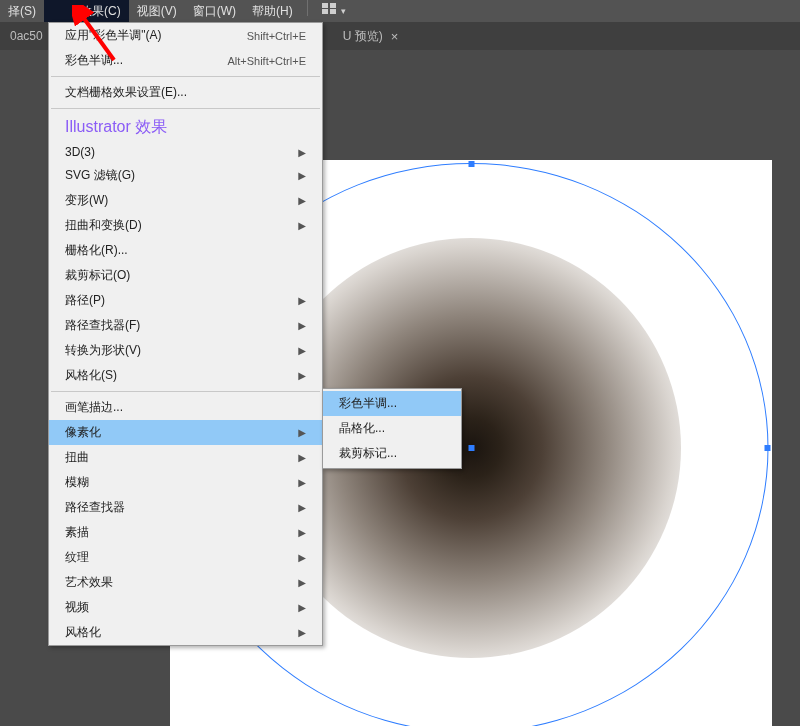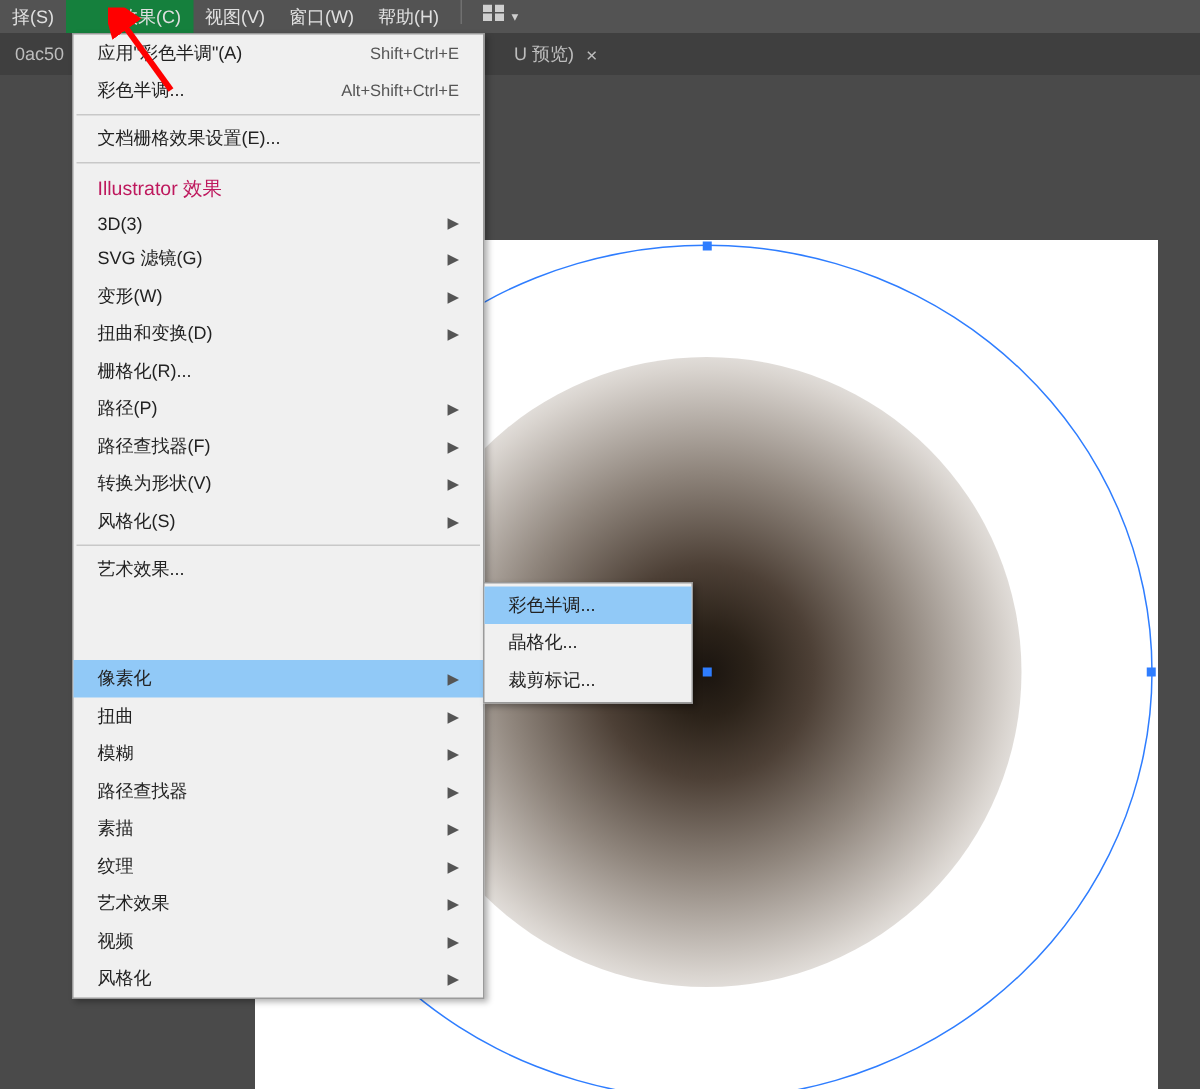--- a/index.html
+++ b/index.html
@@ -1,37 +1,37 @@
 <!DOCTYPE html>
 <html><head>
   <meta charset="utf-8">
   <style>
     * { margin: 0; padding: 0; box-sizing: border-box; font-family: "Microsoft YaHei", Arial, sans-serif; }
     body { width: 800px; height: 726px; background: #4a4a4a; overflow: hidden; position: relative; }
     
     .menubar { height: 22px; background: #535353; display: flex; align-items: flex-start; color: #e0e0e0; font-size: 12px; }
     .menubar-item { padding: 3px 8px; cursor: pointer; }
-    .menubar-item.active { background: #15803d; padding-left: 36px; }
+    .menubar-item.active { background: #0f172a; padding-left: 36px; }
     .menubar-sep { width: 1px; height: 16px; background: #707070; margin: 0 6px; }
     .toolbar-icon { width: 14px; height: 11px; display: inline-block; }
     
     .tabbar { height: 28px; background: #3f3f3f; display: flex; align-items: center; color: #bdbdbd; font-size: 12px; position: relative; z-index: 0; }
     .tab { padding: 0 10px; height: 28px; display: flex; align-items: center; gap: 8px; }
     .tab-close { font-size: 13px; color: #bdbdbd; }
     
     .canvas-area { position: absolute; top: 50px; left: 0; right: 0; bottom: 0; background: #4a4a4a; z-index: 0; }
     .artboard { position: absolute; top: 110px; left: 170px; width: 602px; height: 575px; background: #fff; }
     .radial-sphere { position: absolute; top: 50%; left: 50%; width: 420px; height: 420px; transform: translate(-50%, -50%); border-radius: 50%; background: radial-gradient(circle at 50% 50%, #1a140f 0%, #2b2219 10%, #4d4036 24%, #8f857c 45%, #d9d4cf 68%, #ffffff 82%); }
     .sel-ellipse { position: absolute; top: 50%; left: 50%; width: 595px; height: 570px; transform: translate(-50%, -50%); border: 1px solid #2e7dff; border-radius: 50%; }
     .handle { position: absolute; width: 6px; height: 6px; background: #2e7dff; transform: translate(-50%, -50%); }
     
     .dropdown { position: absolute; top: 22px; left: 48px; width: 275px; background: #f0f0f0; border: 1px solid #9a9a9a; box-shadow: 2px 2px 4px rgba(0,0,0,.3); font-size: 12px; color: #222; z-index: 10; }
-    .dropdown-section-header { color: #be185d; padding: 5px 16px 3px; font-size: 13px; }
+    .dropdown-section-header { color: #8b5cf6; padding: 5px 16px 3px; font-size: 16px; }
     .dropdown-item { display: flex; align-items: center; justify-content: space-between; padding: 4px 16px; white-space: nowrap; }
-    .dropdown-item.highlighted { background: #91c9f7; margin-top: 48px; }
+    .dropdown-item.highlighted { background: #91c9f7; }
     .dropdown-item .chev { color: #555; font-size: 10px; }
     .dropdown-sep { height: 1px; background: #c8c8c8; margin: 3px 2px; }
     .shortcut { color: #555; font-size: 11px; text-align: center; }
     
     .submenu { position: absolute; top: 388px; left: 322px; width: 140px; background: #f0f0f0; border: 1px solid #9a9a9a; box-shadow: 2px 2px 4px rgba(0,0,0,.3); font-size: 12px; color: #222; z-index: 11; padding: 2px 0; }
     .submenu-item { padding: 4px 16px; }
     .submenu-item.highlighted { background: #91c9f7; }
     
     .red-arrow { position: absolute; top: 5px; left: 72px; z-index: 20; pointer-events: none; }
   </style>
@@ -108,38 +108,41 @@
       <span class="chev">▶</span>
     </div>
   <div class="dropdown-item">
       <span>扭曲和变换(D)</span>
       <span class="chev">▶</span>
     </div>
   <div class="dropdown-item">
       <span>栅格化(R)...</span>
     </div>
   <div class="dropdown-item">
+      <span>裁剪标记(O)</span>
+    </div>
+  <div class="dropdown-item">
       <span>路径(P)</span>
       <span class="chev">▶</span>
     </div>
   <div class="dropdown-item">
       <span>路径查找器(F)</span>
       <span class="chev">▶</span>
     </div>
   <div class="dropdown-item">
       <span>转换为形状(V)</span>
       <span class="chev">▶</span>
     </div>
   <div class="dropdown-item">
       <span>风格化(S)</span>
       <span class="chev">▶</span>
     </div>
   <div class="dropdown-sep"></div>
   <div class="dropdown-item">
-      <span>艺术效果...</span>
+      <span>画笔描边...</span>
     </div>
   <div class="dropdown-item highlighted">
       <span>像素化</span>
       <span class="chev">▶</span>
     </div>
   <div class="dropdown-item">
       <span>扭曲</span>
       <span class="chev">▶</span>
     </div>
   <div class="dropdown-item">

